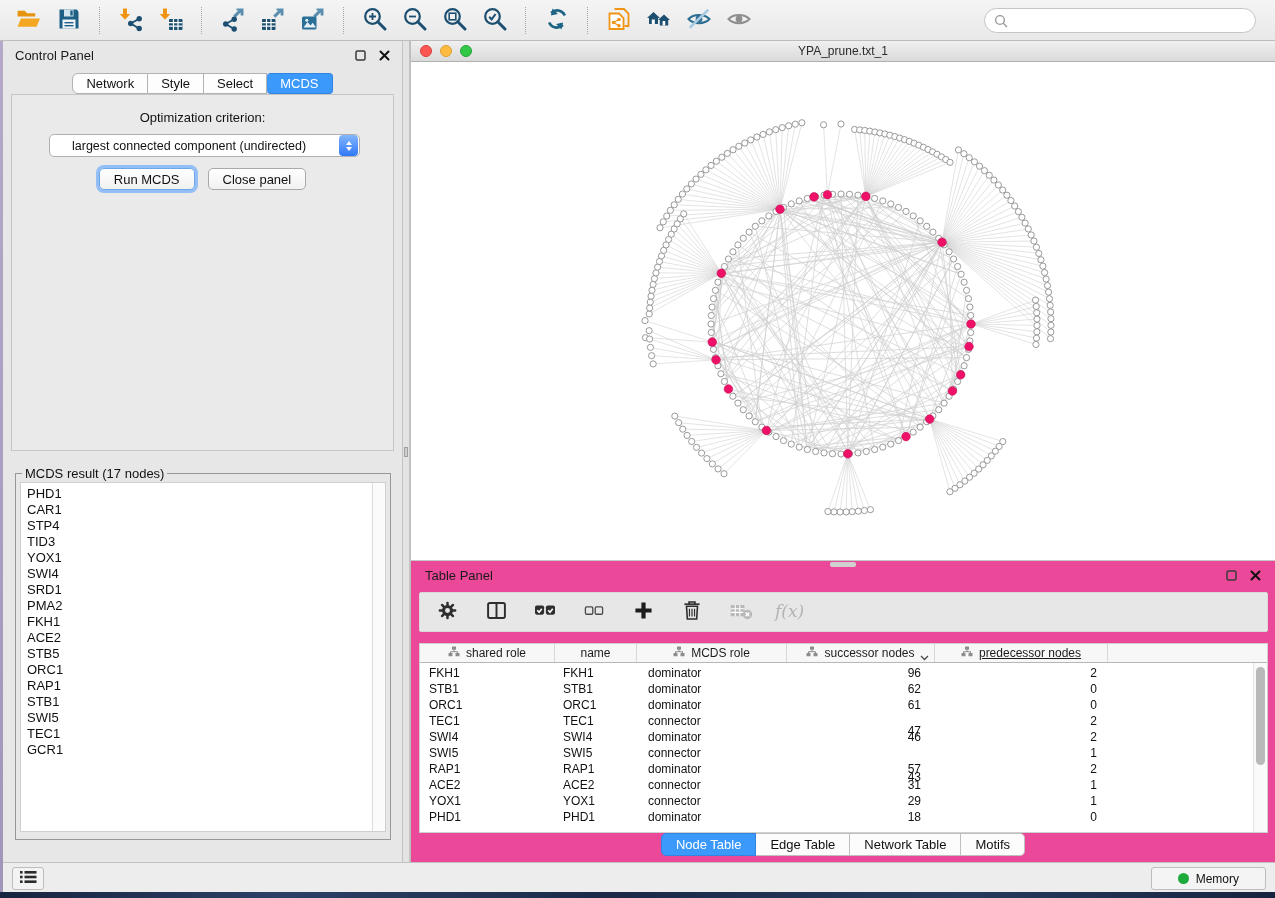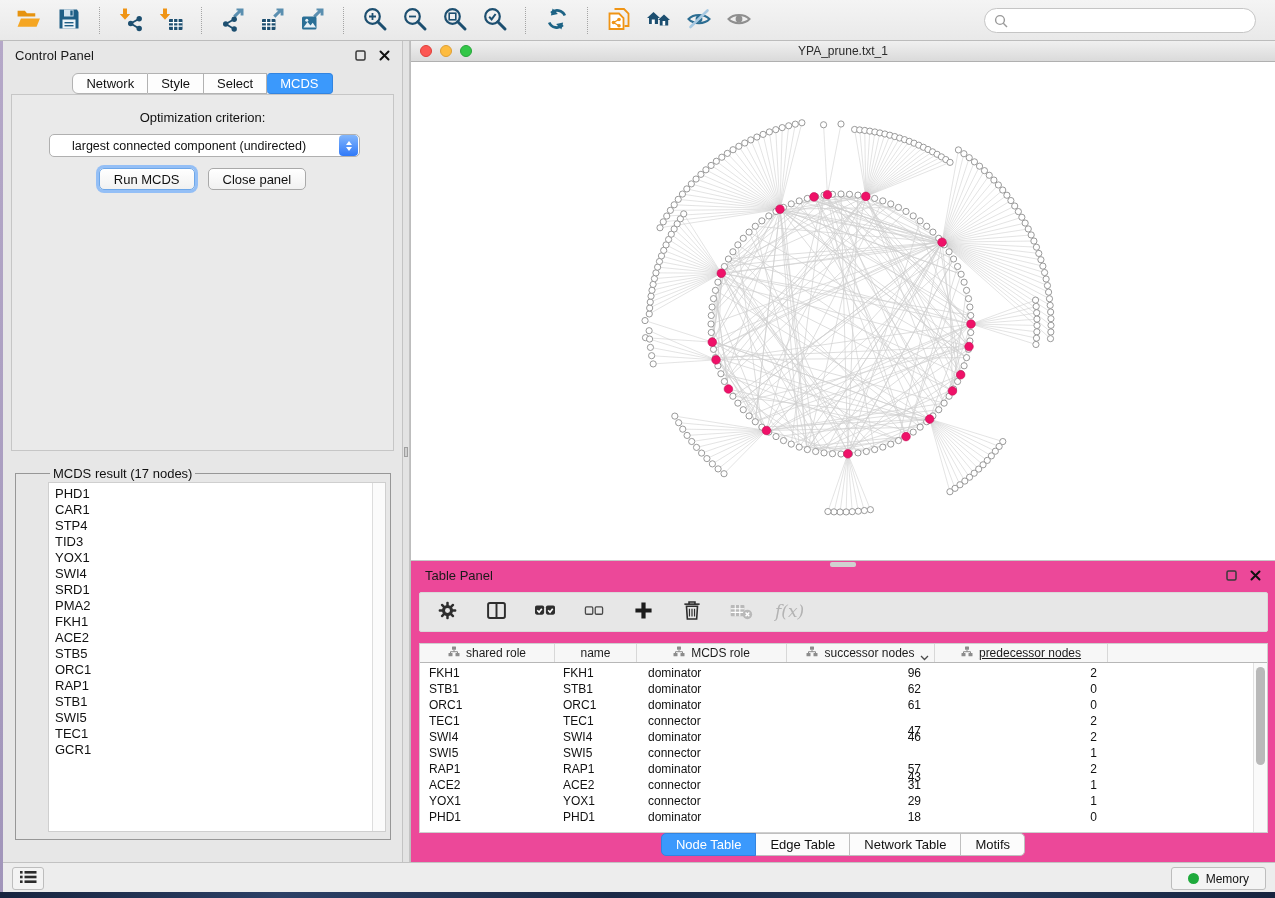--- a/index.html
+++ b/index.html
@@ -45,21 +45,21 @@
     background:linear-gradient(#82b6fc,#3079f8); display:flex; flex-direction:column;
     align-items:center; justify-content:center; gap:2px; }
   .tri-up { width:0; height:0; border-left:3.5px solid transparent; border-right:3.5px solid transparent; border-bottom:4.5px solid #fff; }
   .tri-down { width:0; height:0; border-left:3.5px solid transparent; border-right:3.5px solid transparent; border-top:4.5px solid #fff; }
   .btn-row { position:absolute; top:73px; width:100%; display:flex; justify-content:center; gap:13px; }
   .btn { height:22px; padding:0 14px; font-size:13px; color:#111;
     background:linear-gradient(#ffffff,#f1f1f1); border:1px solid #a9a9a9; border-radius:5px; cursor:pointer; }
   .btn.focus { box-shadow:0 0 0 3px rgba(90,161,253,.6); border-color:#6ea7e8; }
 
   .mcds-box { position:absolute; left:12px; top:425px; width:376px; height:374px;
-    border:1px solid #979797; background:transparent;padding-left:28px; }
+    border:1px solid #979797; background:transparent; }
   .mcds-box legend { font-size:13px; color:#111; margin-left:6px; padding:0 3px; }
   .mcds-list { height:350px; margin:1px 4px 4px 4px; background:#fff; border:1px solid #cfcfcf; display:flex; }
   .mcds-items { flex:1; padding:3px 6px; font-size:13px; line-height:16px; color:#111; overflow:hidden; }
   .mcds-rail { width:13px; border-left:1px solid #dddddd; background:#fbfbfb; }
 
   .splitter { position:absolute; left:402px; top:41px; width:8px; height:821px; background:#e3e3e3;
     border-left:1px solid #c3c3c3; border-right:1px solid #c3c3c3; cursor:col-resize; }
   .splitter-handle { position:absolute; top:406px; left:1px; width:4px; height:10px;
     background:#cfcfcf; border:1px solid #9f9f9f; }
 
@@ -111,21 +111,21 @@
     background:#fcfcfc; border:1px solid #bfbfbf; border-left:none; color:#111; cursor:pointer; }
   .tp-tab:first-child { border-left:1px solid #bfbfbf; border-radius:5px 0 0 5px; }
   .tp-tab:last-child { border-radius:0 5px 5px 0; }
   .tp-tab.active { background:#3b99fc; border-color:#3284e0; color:#fff; }
 
   
   .status-bar { position:absolute; left:3px; top:862px; width:1272px; height:30px;
     background:#ededed; border-top:1px solid #c2c2c2; }
   .sb-btn { position:absolute; left:9px; top:4px; width:32px; height:23px; background:#f3f3f3;
     border:1px solid #bdbdbd; border-radius:3px; display:flex; align-items:center; justify-content:center; cursor:pointer; }
-  .mem-btn { position:absolute; right:9px; top:4px; height:23px; padding:0 16px; background:#f4f4f4;
+  .mem-btn { position:absolute; right:9px; top:4px; height:23px; padding:0 26px; background:#f4f4f4;
     border:1px solid #bdbdbd; border-radius:3px; display:flex; align-items:center; gap:7px;
     font-size:12px; color:#111; cursor:pointer; }
   .mem-dot { width:11px; height:11px; border-radius:50%; background:#1faa3c; }
 </style>
 </head>
 <body>
 
 <div class="toolbar">
   <div class="tb-icons" style="display:flex;align-items:center;gap:3px;">
       <button class="tb-btn">

